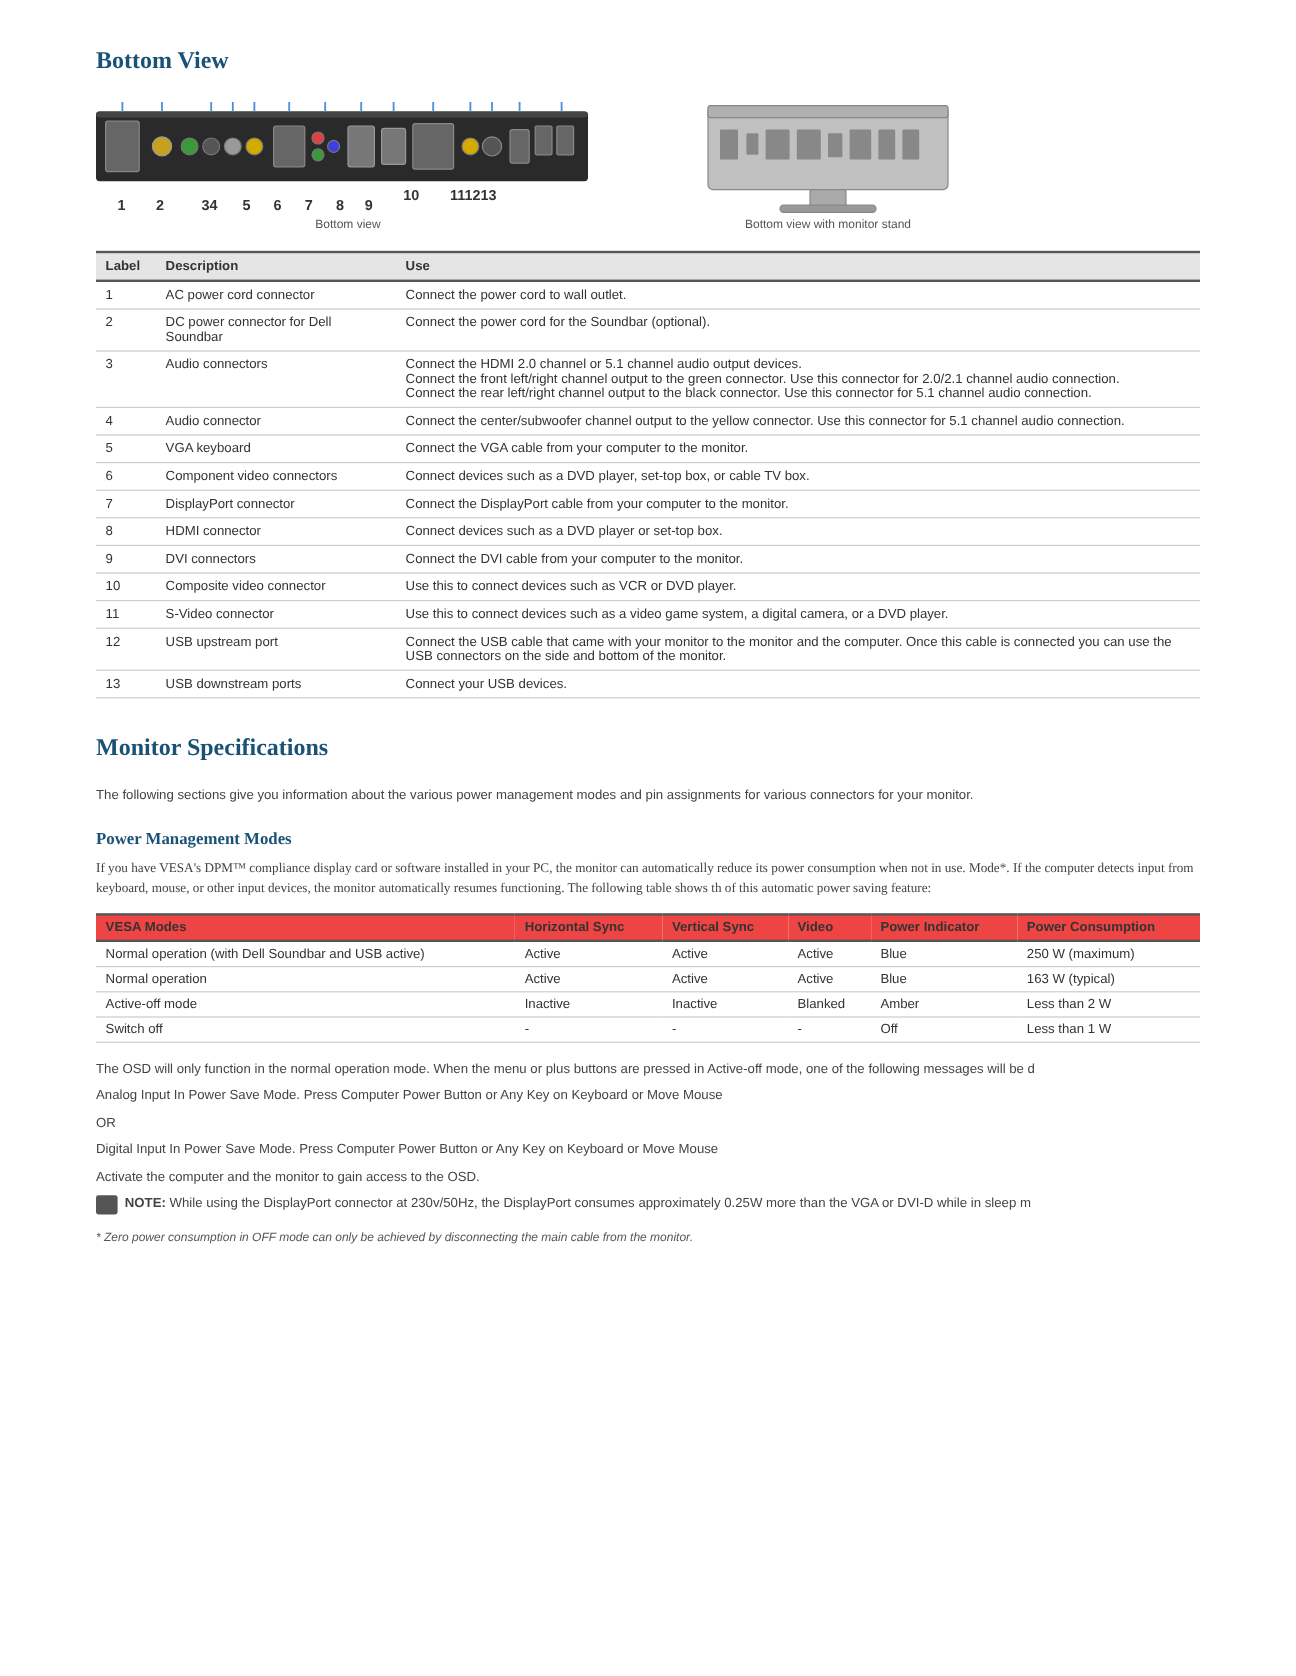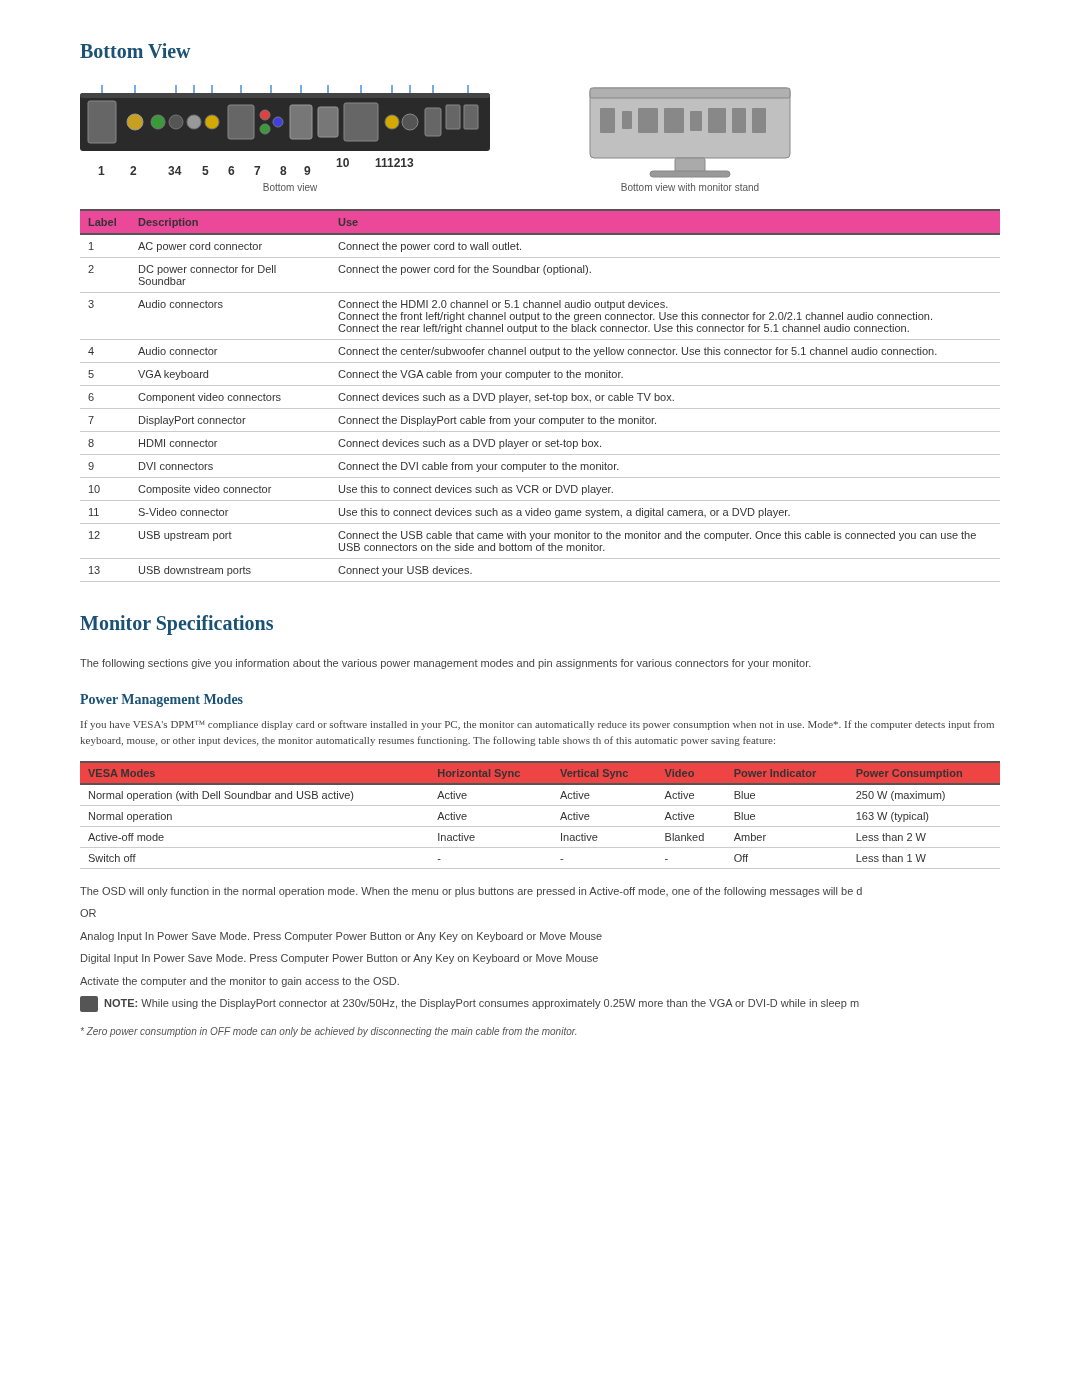--- a/index.html
+++ b/index.html
@@ -37,21 +37,21 @@
       margin-bottom: 30px;
     }
 
     .spec-table th {
       text-align: left;
       padding: 5px 8px;
       font-size: 11px;
       font-weight: bold;
       border-bottom: 2px solid #555;
       border-top: 2px solid #555;
-      background: #ec4899;
+      background: #e5e5e5;
     }
 
     .spec-table td {
       padding: 5px 8px;
       font-size: 11px;
       vertical-align: top;
       border-bottom: 1px solid #ccc;
     }
 
     .spec-table .label-col { width: 50px; }
@@ -363,22 +363,22 @@
           <td>-</td>
           <td>-</td>
           <td>-</td>
           <td>Off</td>
           <td>Less than 1 W</td>
         </tr>
       </tbody>
   </table>
 
   <p class="note-text">The OSD will only function in the normal operation mode. When the menu or plus buttons are pressed in Active-off mode, one of the following messages will be d</p>
+  <p class="note-text">Analog Input In Power Save Mode. Press Computer Power Button or Any Key on Keyboard or Move Mouse</p>
   <p class="note-text">OR</p>
-  <p class="note-text">Analog Input In Power Save Mode. Press Computer Power Button or Any Key on Keyboard or Move Mouse</p>
   <p class="note-text">Digital Input In Power Save Mode. Press Computer Power Button or Any Key on Keyboard or Move Mouse</p>
   <p class="note-text">Activate the computer and the monitor to gain access to the OSD.</p>
 
   <div style="display:flex; align-items:flex-start; margin-top:4px; gap:6px;">
     <div style="width:18px; height:16px; background:#555; border-radius:2px; flex-shrink:0; margin-top:1px;"></div>
     <p class="note-text">
       <strong>NOTE:</strong>
       <span>While using the DisplayPort connector at 230v/50Hz, the DisplayPort consumes  approximately 0.25W more than the VGA or DVI-D while in sleep m</span>
     </p>
   </div>

